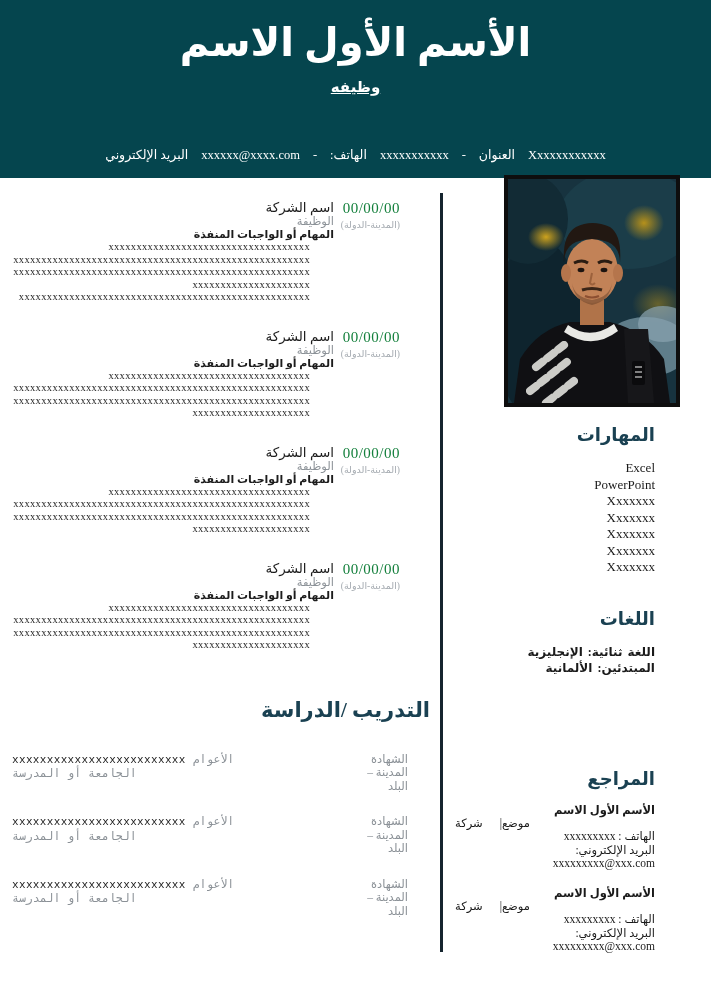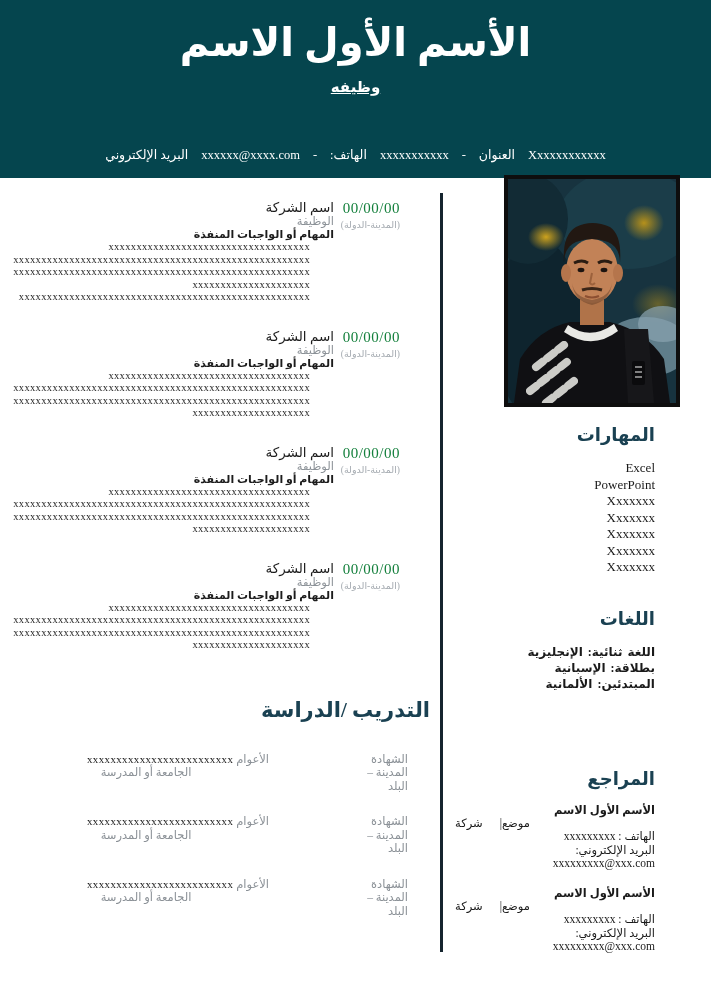--- a/index.html
+++ b/index.html
@@ -27,21 +27,21 @@
   .xp-loc{font-size:9.5px;color:#a4aab0;margin-top:2px;}
   .xp-main{text-align:right;}
   .xp-co{font-size:13.5px;font-weight:normal;line-height:15px;}
   .xp-role{font-size:11.5px;color:#8b9197;line-height:13px;}
   .xp-tl{font-size:11px;font-weight:bold;line-height:13px;}
   .task{font-size:10.5px;line-height:12.5px;letter-spacing:.35px;padding-right:24px;color:#1c1c1c;}
   .edu-title{margin-top:46px;}
   .edu{direction:rtl;display:grid;grid-template-columns:78px 1fr;column-gap:8px;margin-bottom:22px;
        font-size:11.5px;line-height:13.5px;color:#8b9197;}
   .edu-c1{text-align:right;padding-right:22px;}
-  .edu-c2{text-align:center;}
+  .edu-c2{text-align:left;font-family:Liberation Mono, monospace;}
   .edu-years b{font-weight:normal;color:#222;letter-spacing:.35px;font-size:11px;}
   .edu-school{padding-right:64px;}
   
   .sideblock{position:absolute;left:455px;width:200px;direction:rtl;text-align:right;}
   .side-title{font-size:18px;font-weight:bold;color:#1a4152;margin-bottom:14px;}
   .skills-list div{font-size:13px;line-height:16.5px;color:#1a1a1a;}
   .lang-row{direction:ltr;display:flex;justify-content:flex-end;gap:5px;font-size:12px;line-height:16px;color:#1a1a1a;font-weight:bold;}
   .ref-block{margin-bottom:17px;font-size:11.5px;line-height:13.2px;color:#1a1a1a;}
   .ref-name{font-weight:bold;}
   .ref-co{direction:ltr;display:flex;justify-content:flex-start;gap:17px;}
@@ -260,24 +260,20 @@
 
   <div class="sideblock" style="top:608px;">
     <div class="side-title">اللغات</div>
     <div>
       <div class="lang-row">
         <span>الإنجليزية</span>
         <span dir="ltr">:ثنائية</span>
         <span>اللغة</span>
       </div>
       <div class="lang-row">
-        <span>الإسبانية</span>
-        <span dir="ltr">:بطلاقة</span>
-      </div>
-      <div class="lang-row">
         <span>الألمانية</span>
         <span dir="ltr">:المبتدئين</span>
       </div>
     </div>
   </div>
 
   <div class="sideblock" style="top:768px;">
     <div class="side-title">المراجع</div>
 
     <div class="ref-block">

